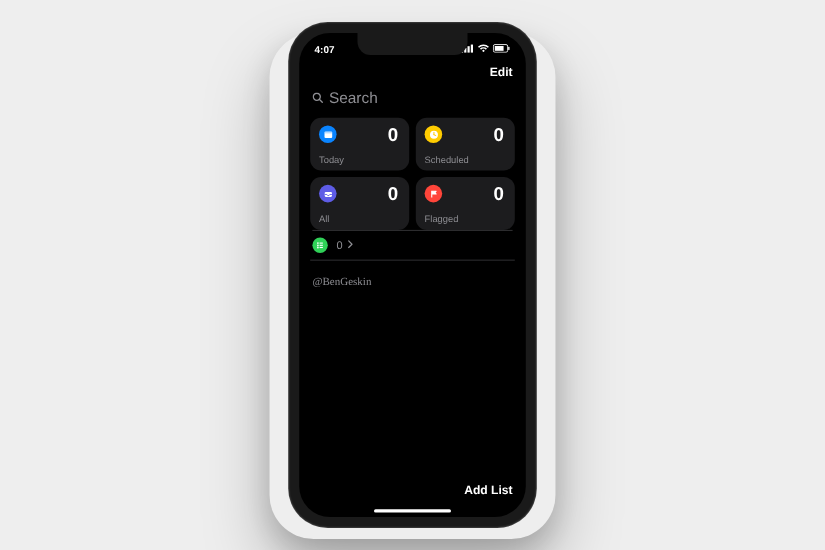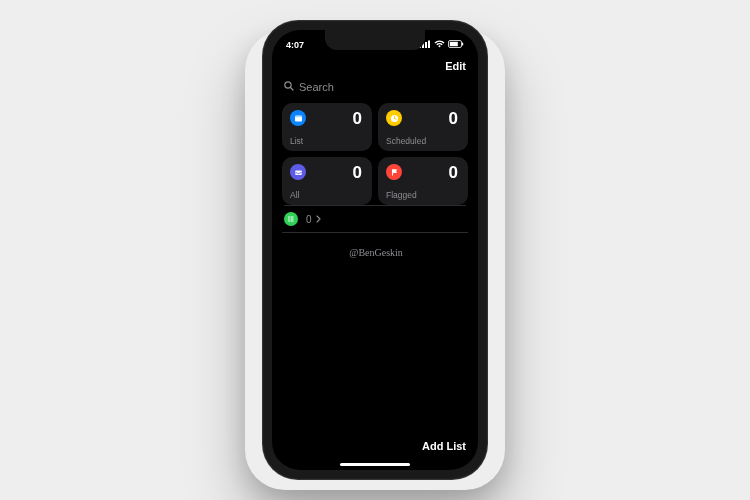--- a/index.html
+++ b/index.html
@@ -42,21 +42,20 @@
     box-shadow: inset 0 0 2px rgba(255,255,255,0.4);
   }
   .screen {
     position: relative;
     width: 100%;
     height: 100%;
     background: #000;
     border-radius: 28px;
     overflow: hidden;
     color: #fff;
-    text-align: center;
   }
   .notch {
     position: absolute;
     top: 0;
     left: 50%;
     transform: translateX(-50%);
     width: 100px;
     height: 20px;
     background: #1a1a1a;
     border-bottom-left-radius: 12px;
@@ -101,21 +100,21 @@
     font-weight: 700;
   }
   .search-bar {
     display: flex;
     align-items: center;
     gap: 5px;
     background: rgba(255,255,255,0.0);
     border-radius: 8px;
     padding: 3px 2px 8px;
     color: #8e8e93;
-    font-size: 11px;
+    font-size: 14px;
   }
   .cards {
     display: grid;
     grid-template-columns: 1fr 1fr;
     gap: 6px;
     margin-top: 2px;
   }
   .card {
     background: #1c1c1e;
     border-radius: 10px;
@@ -262,21 +261,21 @@
 
         <div class="cards">
           <div class="card">
             <div class="card-icon" style="background:#0a84ff">
               <svg width="9" height="9" viewBox="0 0 9 9">
                   <rect x="1" y="1.5" width="7" height="6" rx="1" fill="#fff"></rect>
                   <rect x="1" y="1.5" width="7" height="1.8" fill="#0a84ff" opacity="0.3"></rect>
                 </svg>
             </div>
             <div class="card-count">0</div>
-            <div class="card-label">List</div>
+            <div class="card-label">Today</div>
           </div>
 
           <div class="card">
             <div class="card-icon" style="background:#ffcc00">
               <svg width="9" height="9" viewBox="0 0 9 9">
                   <circle cx="4.5" cy="4.5" r="3.6" fill="#fff"></circle>
                   <line x1="4.5" y1="4.5" x2="4.5" y2="2.3" stroke="#ffcc00" stroke-width="0.9" stroke-linecap="round"></line>
                   <line x1="4.5" y1="4.5" x2="6.2" y2="5.2" stroke="#ffcc00" stroke-width="0.9" stroke-linecap="round"></line>
                 </svg>
             </div>

